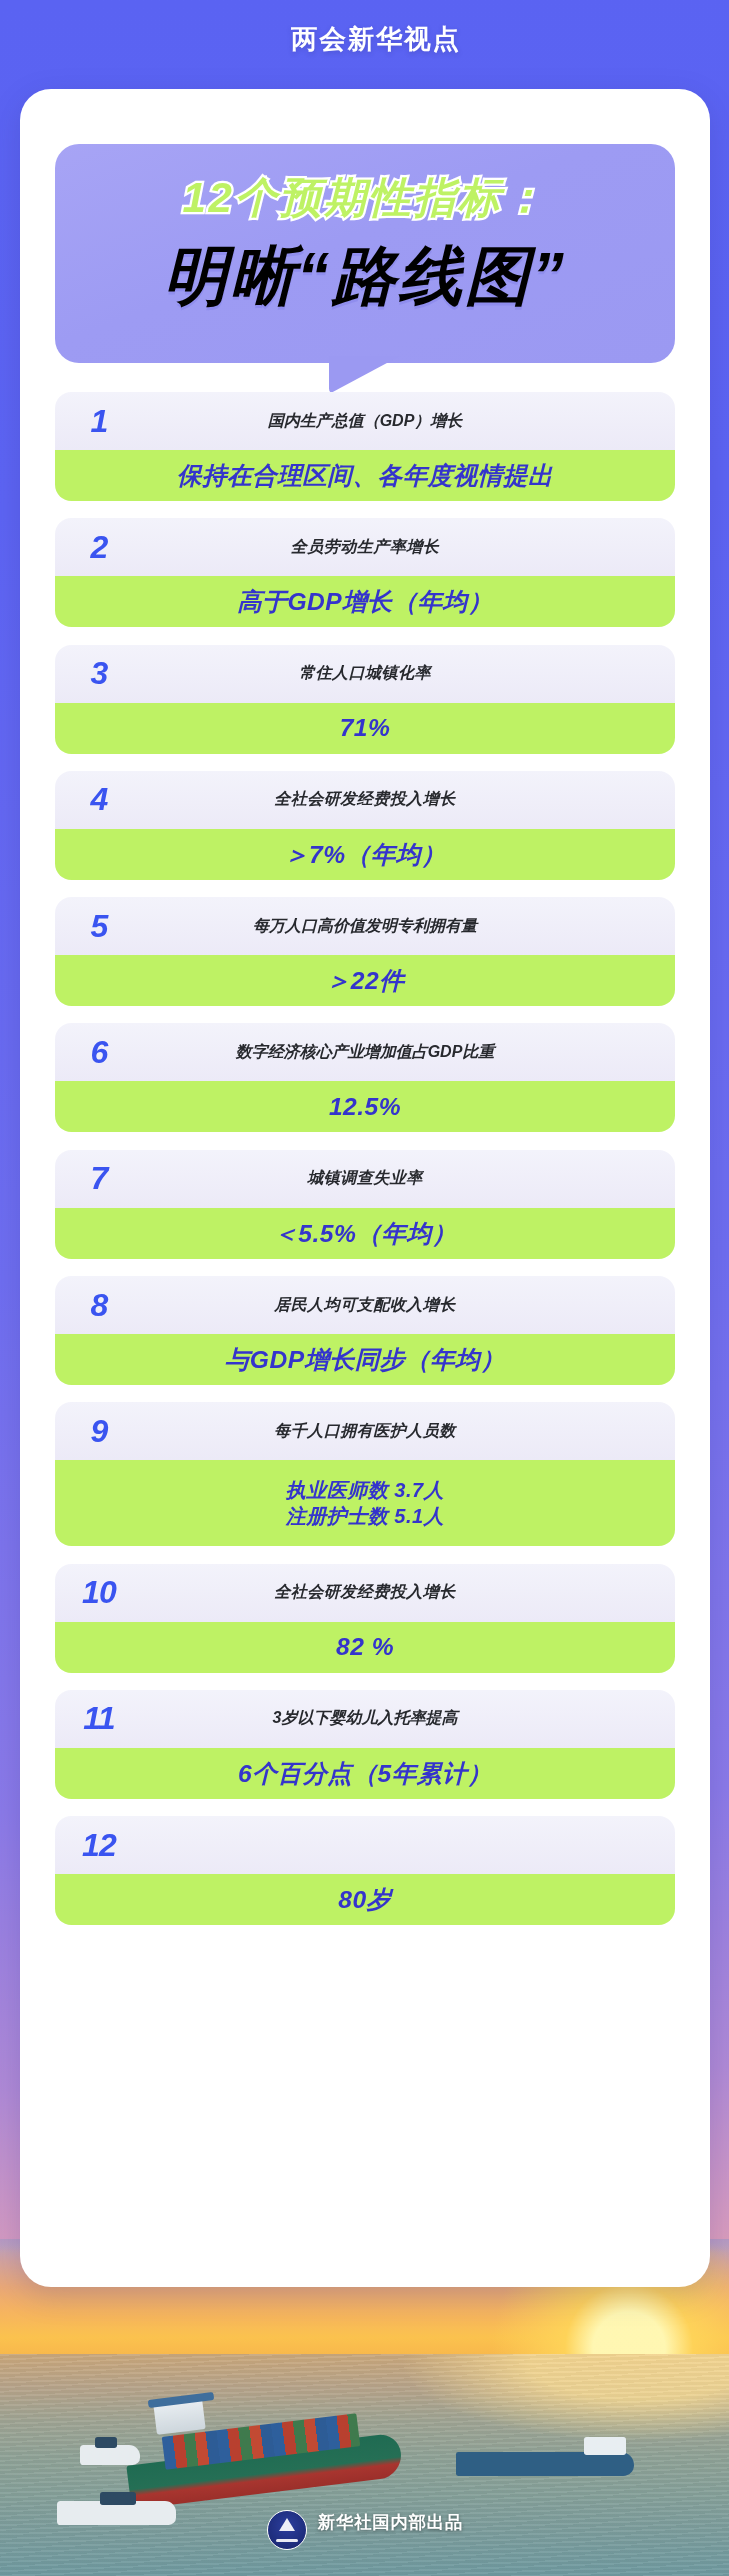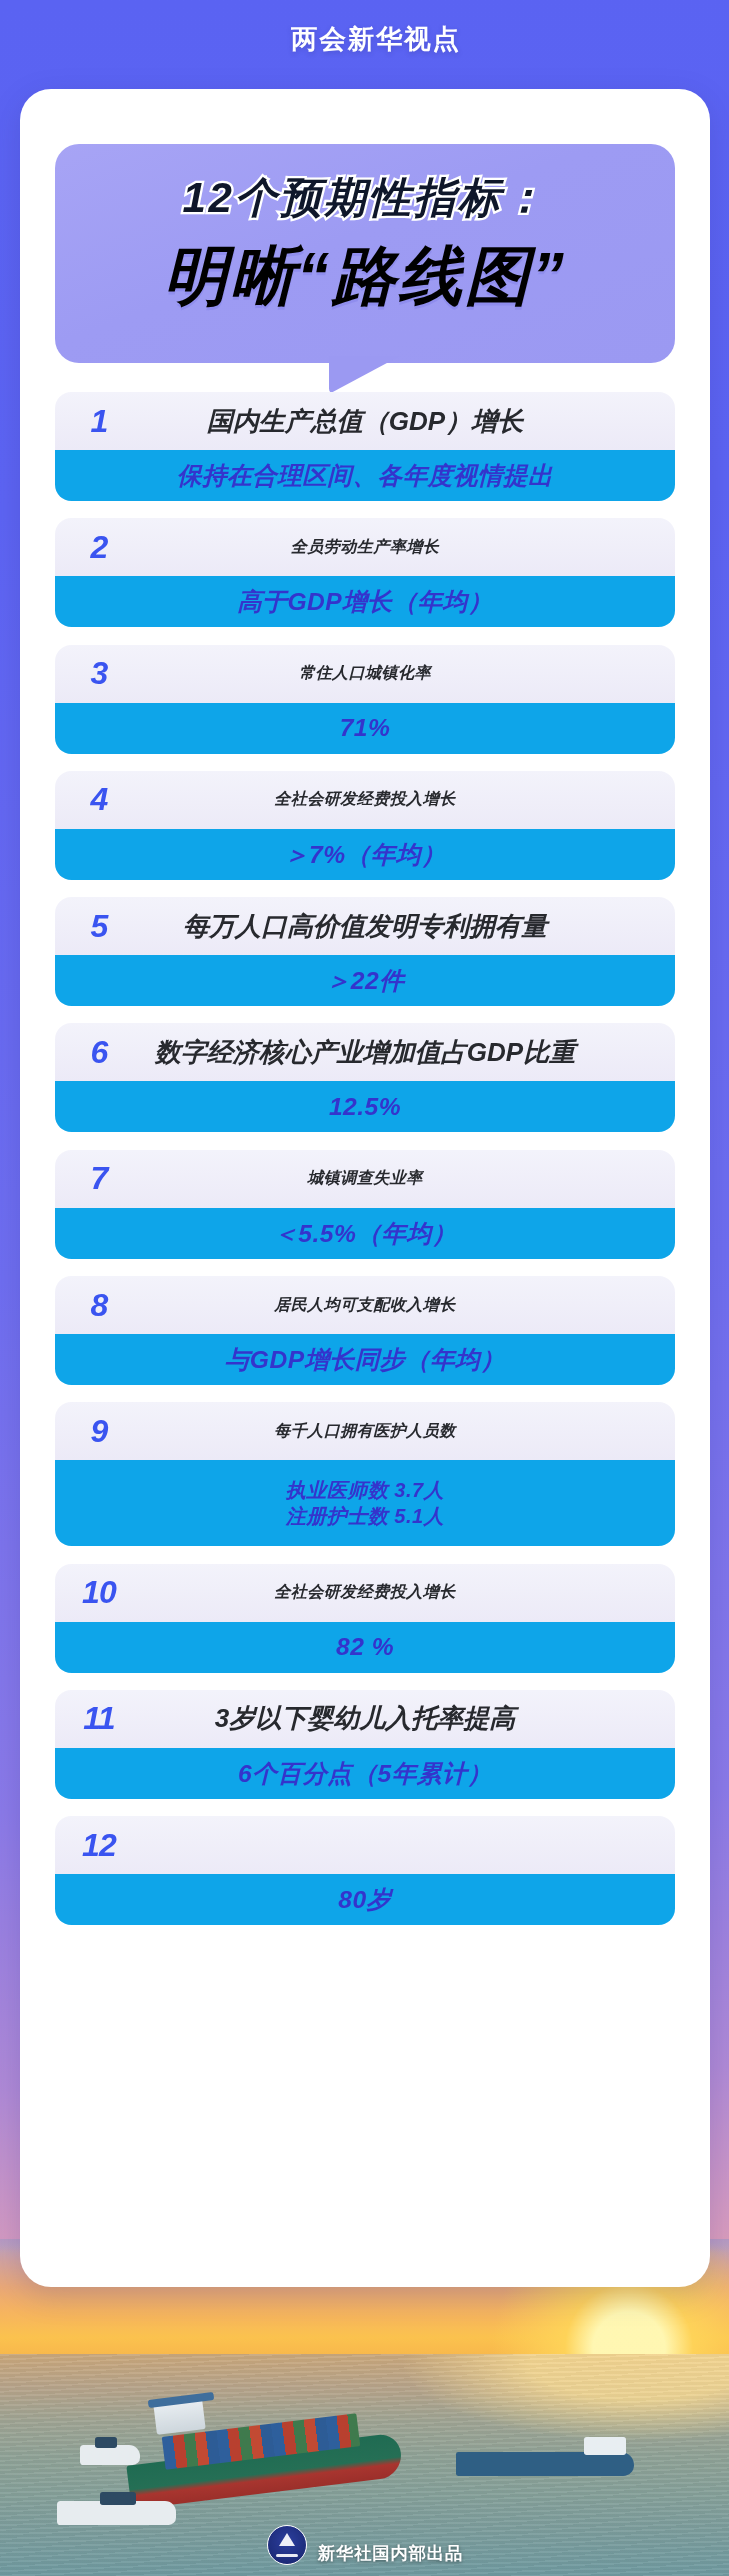--- a/index.html
+++ b/index.html
@@ -114,21 +114,21 @@
   }
   .hero-tail{
     position:absolute; left:274px; top:212px; width:0;height:0;
     border-left:0 solid transparent;
     border-right:71px solid transparent;
     border-top:38px solid #9b99f2;
     border-radius:0 0 0 5.5px;
   }
   .hero-l1{
     position:absolute; left:0; top:25.5px; width:620px; text-align:center;
-    font-size:42px; font-weight:700; font-style:italic; color:#0f172a;
+    font-size:42px; font-weight:700; font-style:italic; color:#bef264;
     letter-spacing:2.7px;
     -webkit-text-stroke:4.6px #ffffff; paint-order:stroke fill;
   }
   .hero-l2{
     position:absolute; left:0; top:89px; width:620px; text-align:center;
     font-size:64px; font-weight:700; font-style:italic; color:#000000;
     letter-spacing:2.7px;
     text-shadow:0 2.7px 0 rgba(120,118,230,.35);
   }
 
@@ -144,35 +144,35 @@
   .row-num{
     width:88px; text-align:center;
     font-size:32px; font-weight:700; font-style:italic; color:#3a54f0;
     letter-spacing:-0.9px;
   }
   .row-label{
     flex:1; padding-right:88px; text-align:center;
     font-size:16px; font-weight:700; font-style:italic; color:#27292e;
     letter-spacing:0.5px;
   }
-  .row-label.tight{ font-size:26px; letter-spacing:0; padding-right:88px;}
+  .row-label.tight{ font-size:16px; letter-spacing:0; padding-right:88px;}
   .row-value{
-    background:#0ea5e9; border-radius:0 0 16.4px 16.4px;
+    background:#bef264; border-radius:0 0 16.4px 16.4px;
     min-height:51px; display:flex; align-items:center; justify-content:center;
     flex-direction:column;
     font-size:24.6px; font-weight:700; font-style:italic; color:#3434cc;
     letter-spacing:0.5px; padding:9px 16.4px; text-align:center;
   }
   .row-value.two-line{ min-height:86px; line-height:1.34; font-size:20px; }
   .row-value .vline{display:block;}
 
   
   .footer{
     position:absolute; left:0; top:2510px; width:730px; height:55px; z-index:8;
-    display:flex; align-items:flex-end; justify-content:center; gap:11px;
+    display:flex; align-items:flex-start; justify-content:center; gap:11px;
   }
   .xh-logo{
     width:40px; height:40px; border-radius:50%;
     background:radial-gradient(circle at 50% 40%,#2c3e9e 0%,#1d2c7a 70%,#16225f 100%);
     border:1.8px solid #ffffff; position:relative; flex:0 0 auto;
   }
   .xh-logo::before{
     content:""; position:absolute; left:50%; top:7.3px; transform:translateX(-50%);
     width:0;height:0;border-left:8.2px solid transparent;border-right:8.2px solid transparent;
     border-bottom:13.7px solid #ffffff; opacity:.92;

